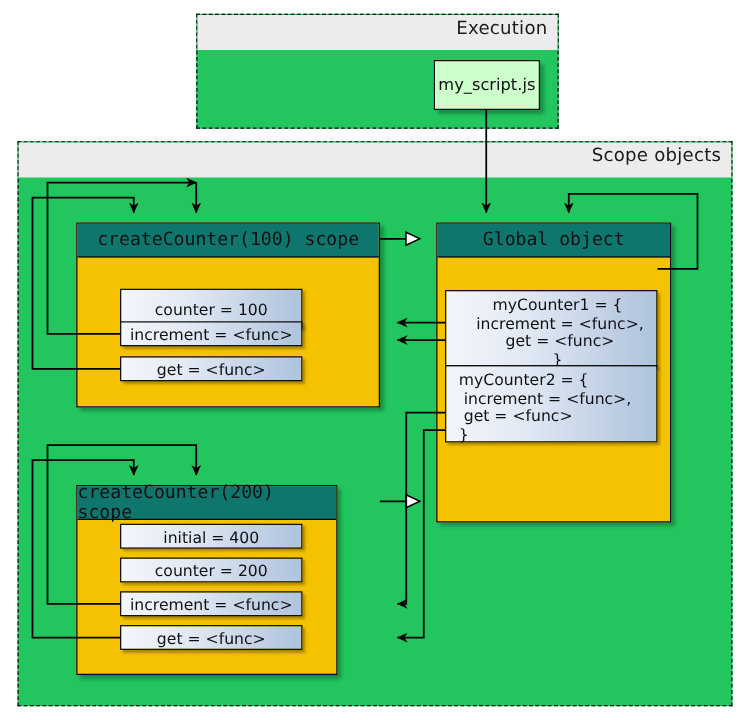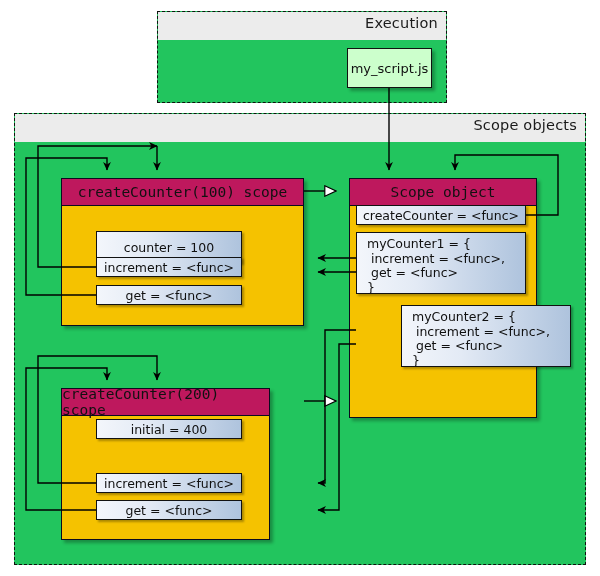--- a/index.html
+++ b/index.html
@@ -15,21 +15,21 @@
        box-sizing:border-box;}
   .pkg>.pkg-head{position:absolute;left:0;top:0;right:0;height:28px;
        background:#ececec;box-sizing:border-box;}
   .pkg>.pkg-title{position:absolute;right:8px;top:3px;font-size:14.5px;
        color:#1a1a1a;letter-spacing:.2px;}
 
   
   .node{position:absolute;border:1.4px solid #0b0b1e;box-sizing:border-box;
         background:#F5C200;box-shadow:3px 3px 3px rgba(0,0,0,.28);}
   .node>.n-head{position:absolute;left:0;top:0;right:0;height:26px;
-        background:#be185d;border-bottom:1.4px solid #0b0b1e;
+        background:#0f766e;border-bottom:1.4px solid #0b0b1e;
         display:flex;align-items:center;justify-content:center;}
   .node>.n-head>span{font-family:"DejaVu Sans Mono","Liberation Mono",monospace;
         font-size:14.5px;color:#111;letter-spacing:0px;}
 
   
   .node.script{background:#ccffcc;border:1.4px solid #111;}
   .node.script>.body{position:absolute;inset:0;display:flex;align-items:center;
         justify-content:center;font-size:13px;color:#111;}
 
   
@@ -69,38 +69,38 @@
   <div class="chip" style="left:96px;top:231px;width:146px;height:32px;">counter = 100</div>
   <div class="chip" style="left:96px;top:257px;width:146px;height:20px;">increment = &lt;func&gt;</div>
   <div class="chip" style="left:96px;top:285px;width:146px;height:20px;">get = &lt;func&gt;</div>
 
   <div class="node" style="left:61px;top:388px;width:209px;height:152px;">
     <div class="n-head">
       <span>createCounter(200) scope</span>
     </div>
   </div>
   <div class="chip" style="left:96px;top:419px;width:146px;height:20px;">initial = 400</div>
+  <div class="chip" style="left:96px;top:446px;width:146px;height:20px;">counter = 200</div>
   <div class="chip" style="left:96px;top:473px;width:146px;height:20px;">increment = &lt;func&gt;</div>
   <div class="chip" style="left:96px;top:500px;width:146px;height:20px;">get = &lt;func&gt;</div>
 
   <div class="node" style="left:349px;top:178px;width:188px;height:240px;">
     <div class="n-head">
-      <span>Scope object</span>
+      <span>Global object</span>
     </div>
   </div>
-  <div class="chip" style="left:356px;top:205px;width:170px;height:20px;">createCounter = &lt;func&gt;</div>
 
-  <div class="chip multi" style="left:356px;top:232px;width:170px;height:62px;">
+  <div class="chip multi" style="left:356px;top:232px;width:170px;height:62px;text-align:center;">
     <div>myCounter1 = {</div>
     <div> increment = &lt;func&gt;,</div>
     <div> get = &lt;func&gt;</div>
     <div>}</div>
   </div>
 
-  <div class="chip multi" style="left:356px;top:305px;width:170px;height:62px;margin-left:45px;">
+  <div class="chip multi" style="left:356px;top:292px;width:170px;height:62px;">
     <div>myCounter2 = {</div>
     <div> increment = &lt;func&gt;,</div>
     <div> get = &lt;func&gt;</div>
     <div>}</div>
   </div>
 
   <svg class="wires" viewBox="0 0 600 576">
     <defs>
       <marker id="solidArrow" markerWidth="9" markerHeight="9" refX="8" refY="4.5" orient="auto" markerUnits="userSpaceOnUse">
         <path d="M0,0.6 L8.6,4.5 L0,8.4 L2.4,4.5 Z" fill="#000"></path>

